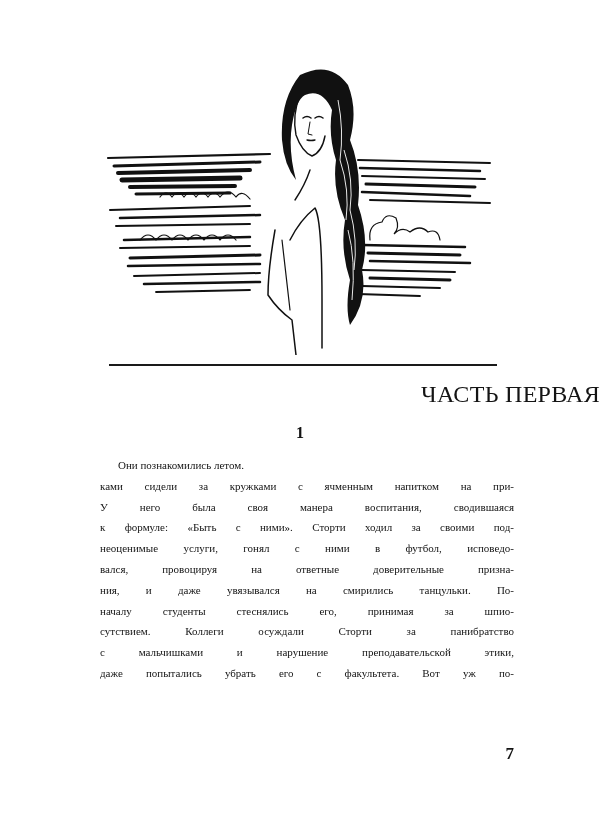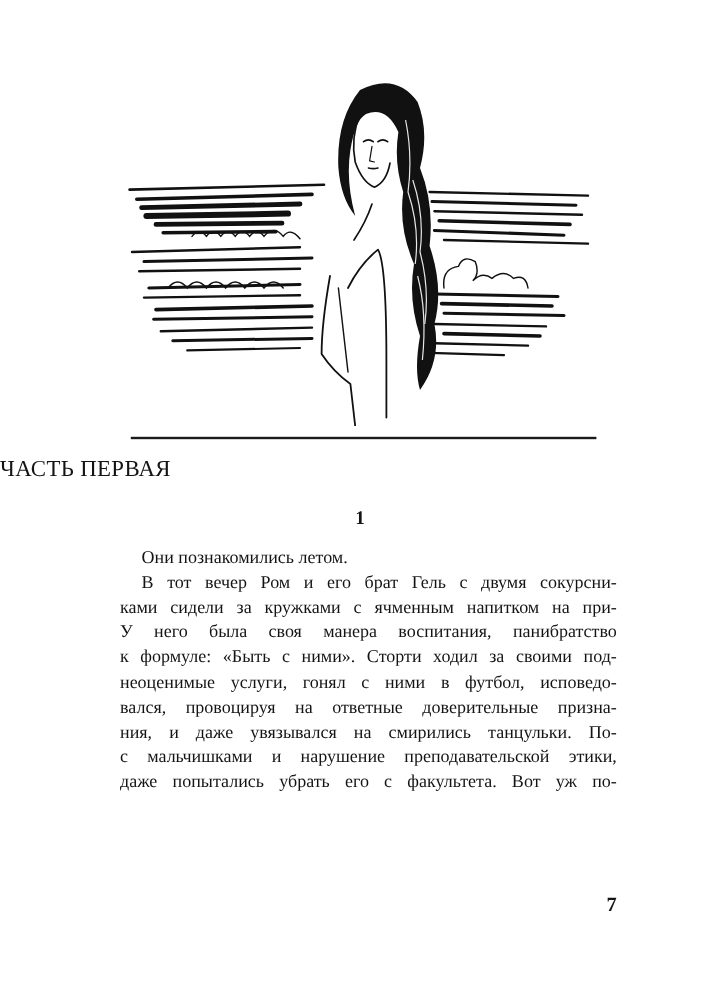--- a/index.html
+++ b/index.html
@@ -33,39 +33,39 @@
       top: 364px;
       width: 388px;
       height: 2px;
       background: #1a1a1a;
     }
     .part-title {
       position: absolute;
       left: 0;
       top: 381px;
       width: 600px;
-      text-align: left;
-      font-size: 19px;
+      text-align: right;
+      font-size: 24px;
       letter-spacing: 0.3px;
     }
     .chapter-number {
       position: absolute;
       left: 0;
       top: 424px;
       width: 600px;
       text-align: center;
       font-size: 16px;
       font-weight: bold;
     }
     .text-block {
       position: absolute;
       left: 100px;
       top: 455px;
       width: 414px;
-      font-size: 15px;
+      font-size: 11px;
       line-height: 20.8px;
     }
     .line {
       display: block;
       white-space: nowrap;
       text-align: justify;
       text-align-last: justify;
       height: 20.8px;
     }
     .line.indent {
@@ -154,24 +154,25 @@
 </div>
 
 <div class="rule"></div>
 
 <div class="part-title">ЧАСТЬ ПЕРВАЯ</div>
 
 <div class="chapter-number">1</div>
 
 <div class="text-block">
   <span class="line indent last">Они познакомились летом.</span>
-  <span class="line indent">В тот вечер Ром и его брат Гель с двумя сокурсни-</span>
   <span class="line">ками сидели за кружками с ячменным напитком на при-</span>
-  <span class="line">У него была своя  манера  воспитания,  панибратство</span>
+  <span class="line">У него была своя  манера  воспитания,  сводившаяся</span>
   <span class="line">к формуле: «Быть с ними». Сторти ходил за своими под-</span>
   <span class="line">неоценимые услуги, гонял с ними в футбол,  исповедо-</span>
   <span class="line">вался, провоцируя на ответные доверительные призна-</span>
   <span class="line">ния, и даже увязывался на смирились танцульки. По-</span>
+  <span class="line">началу студенты стеснялись его, принимая за шпио-</span>
+  <span class="line">сутствием. Коллеги осуждали Сторти за панибратство</span>
   <span class="line">с мальчишками и нарушение преподавательской этики,</span>
   <span class="line">даже попытались убрать его с факультета. Вот уж по-</span>
 </div>
 
 <div class="page-number">7</div>
 
 </body></html>

